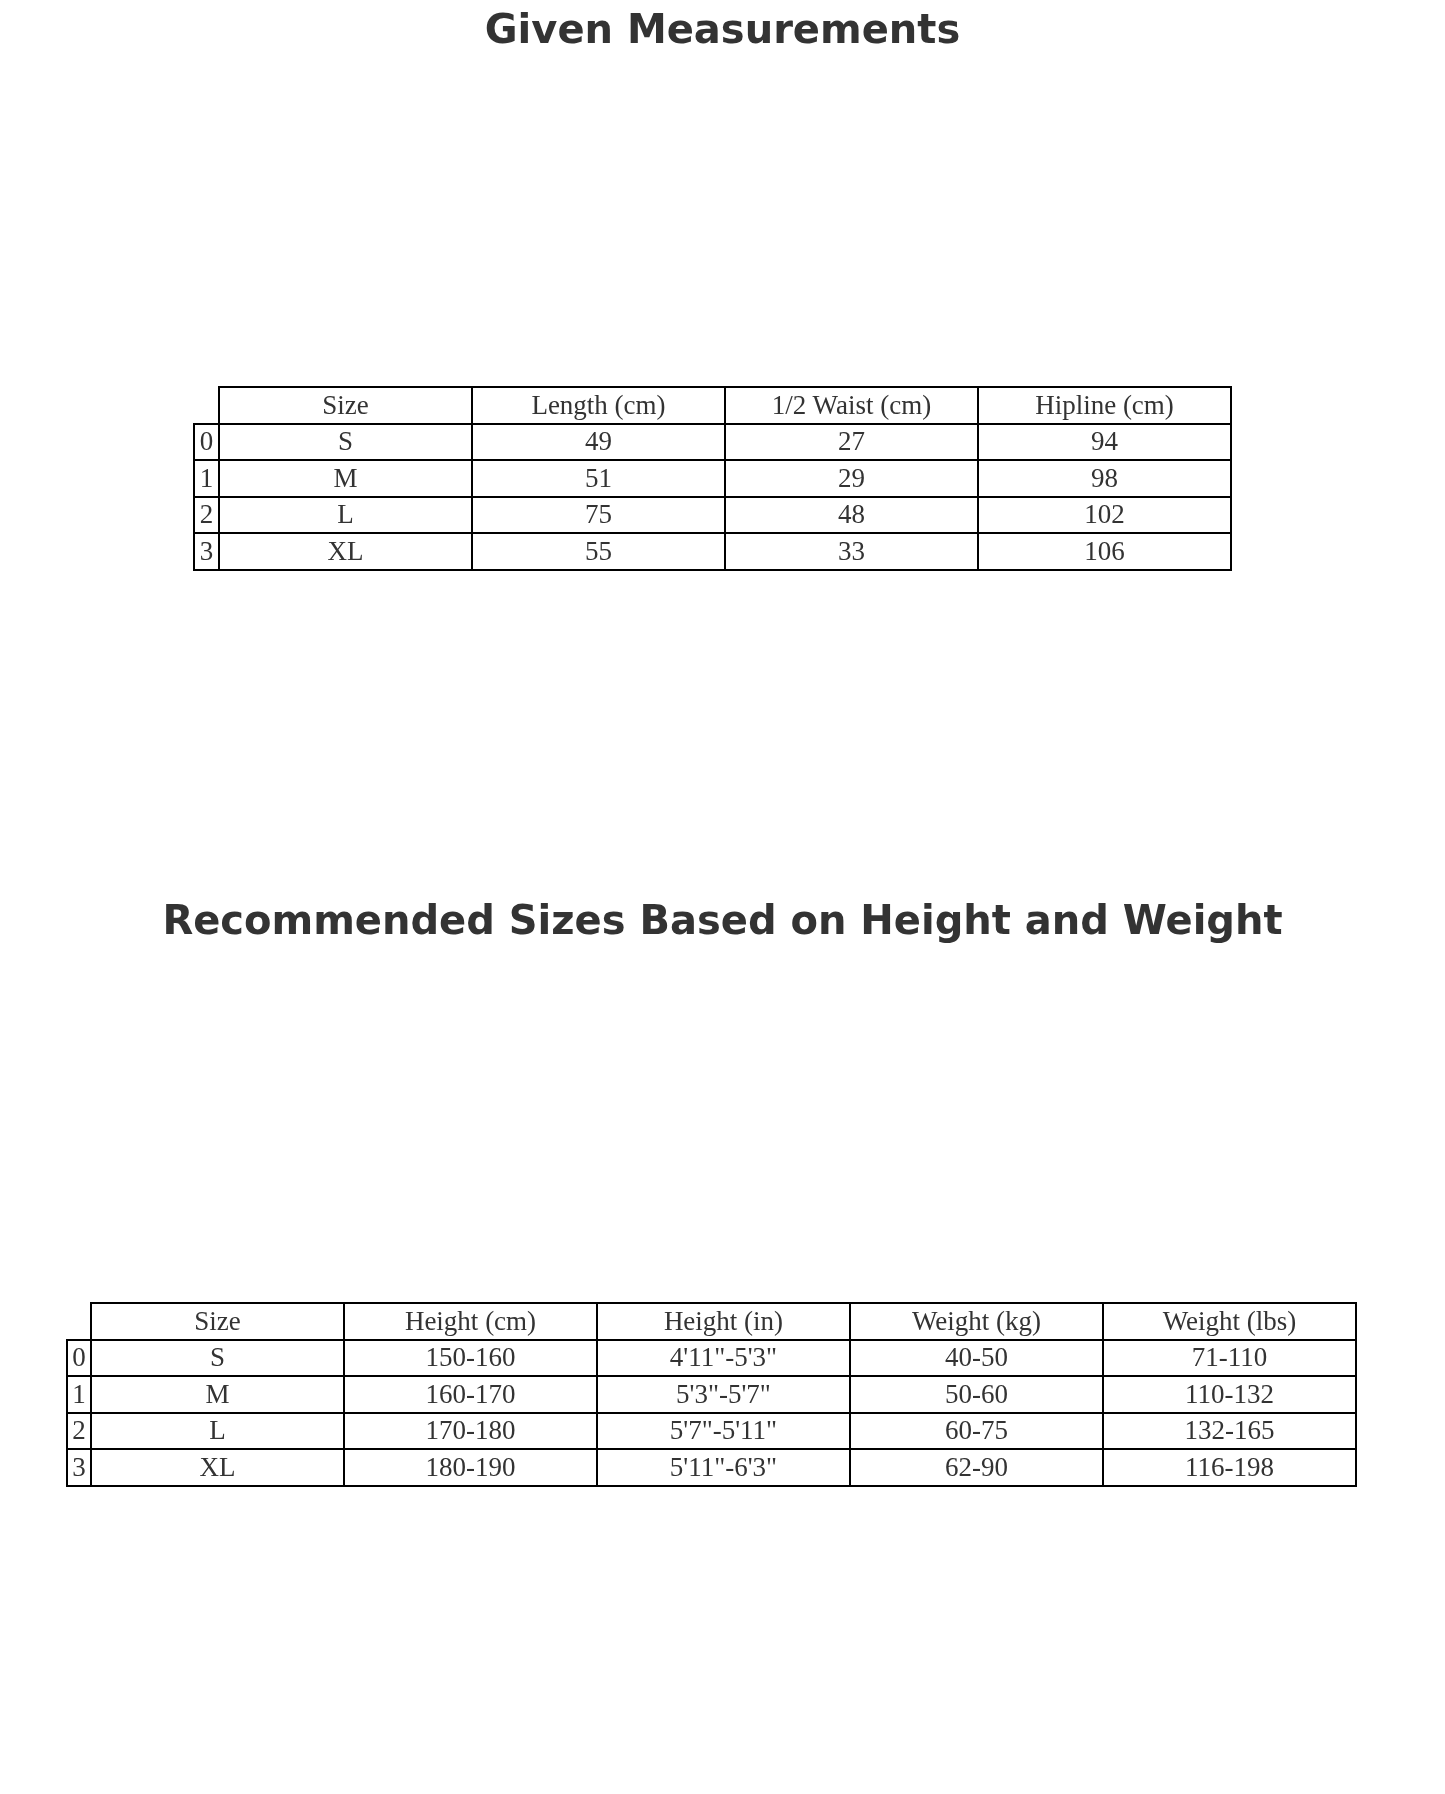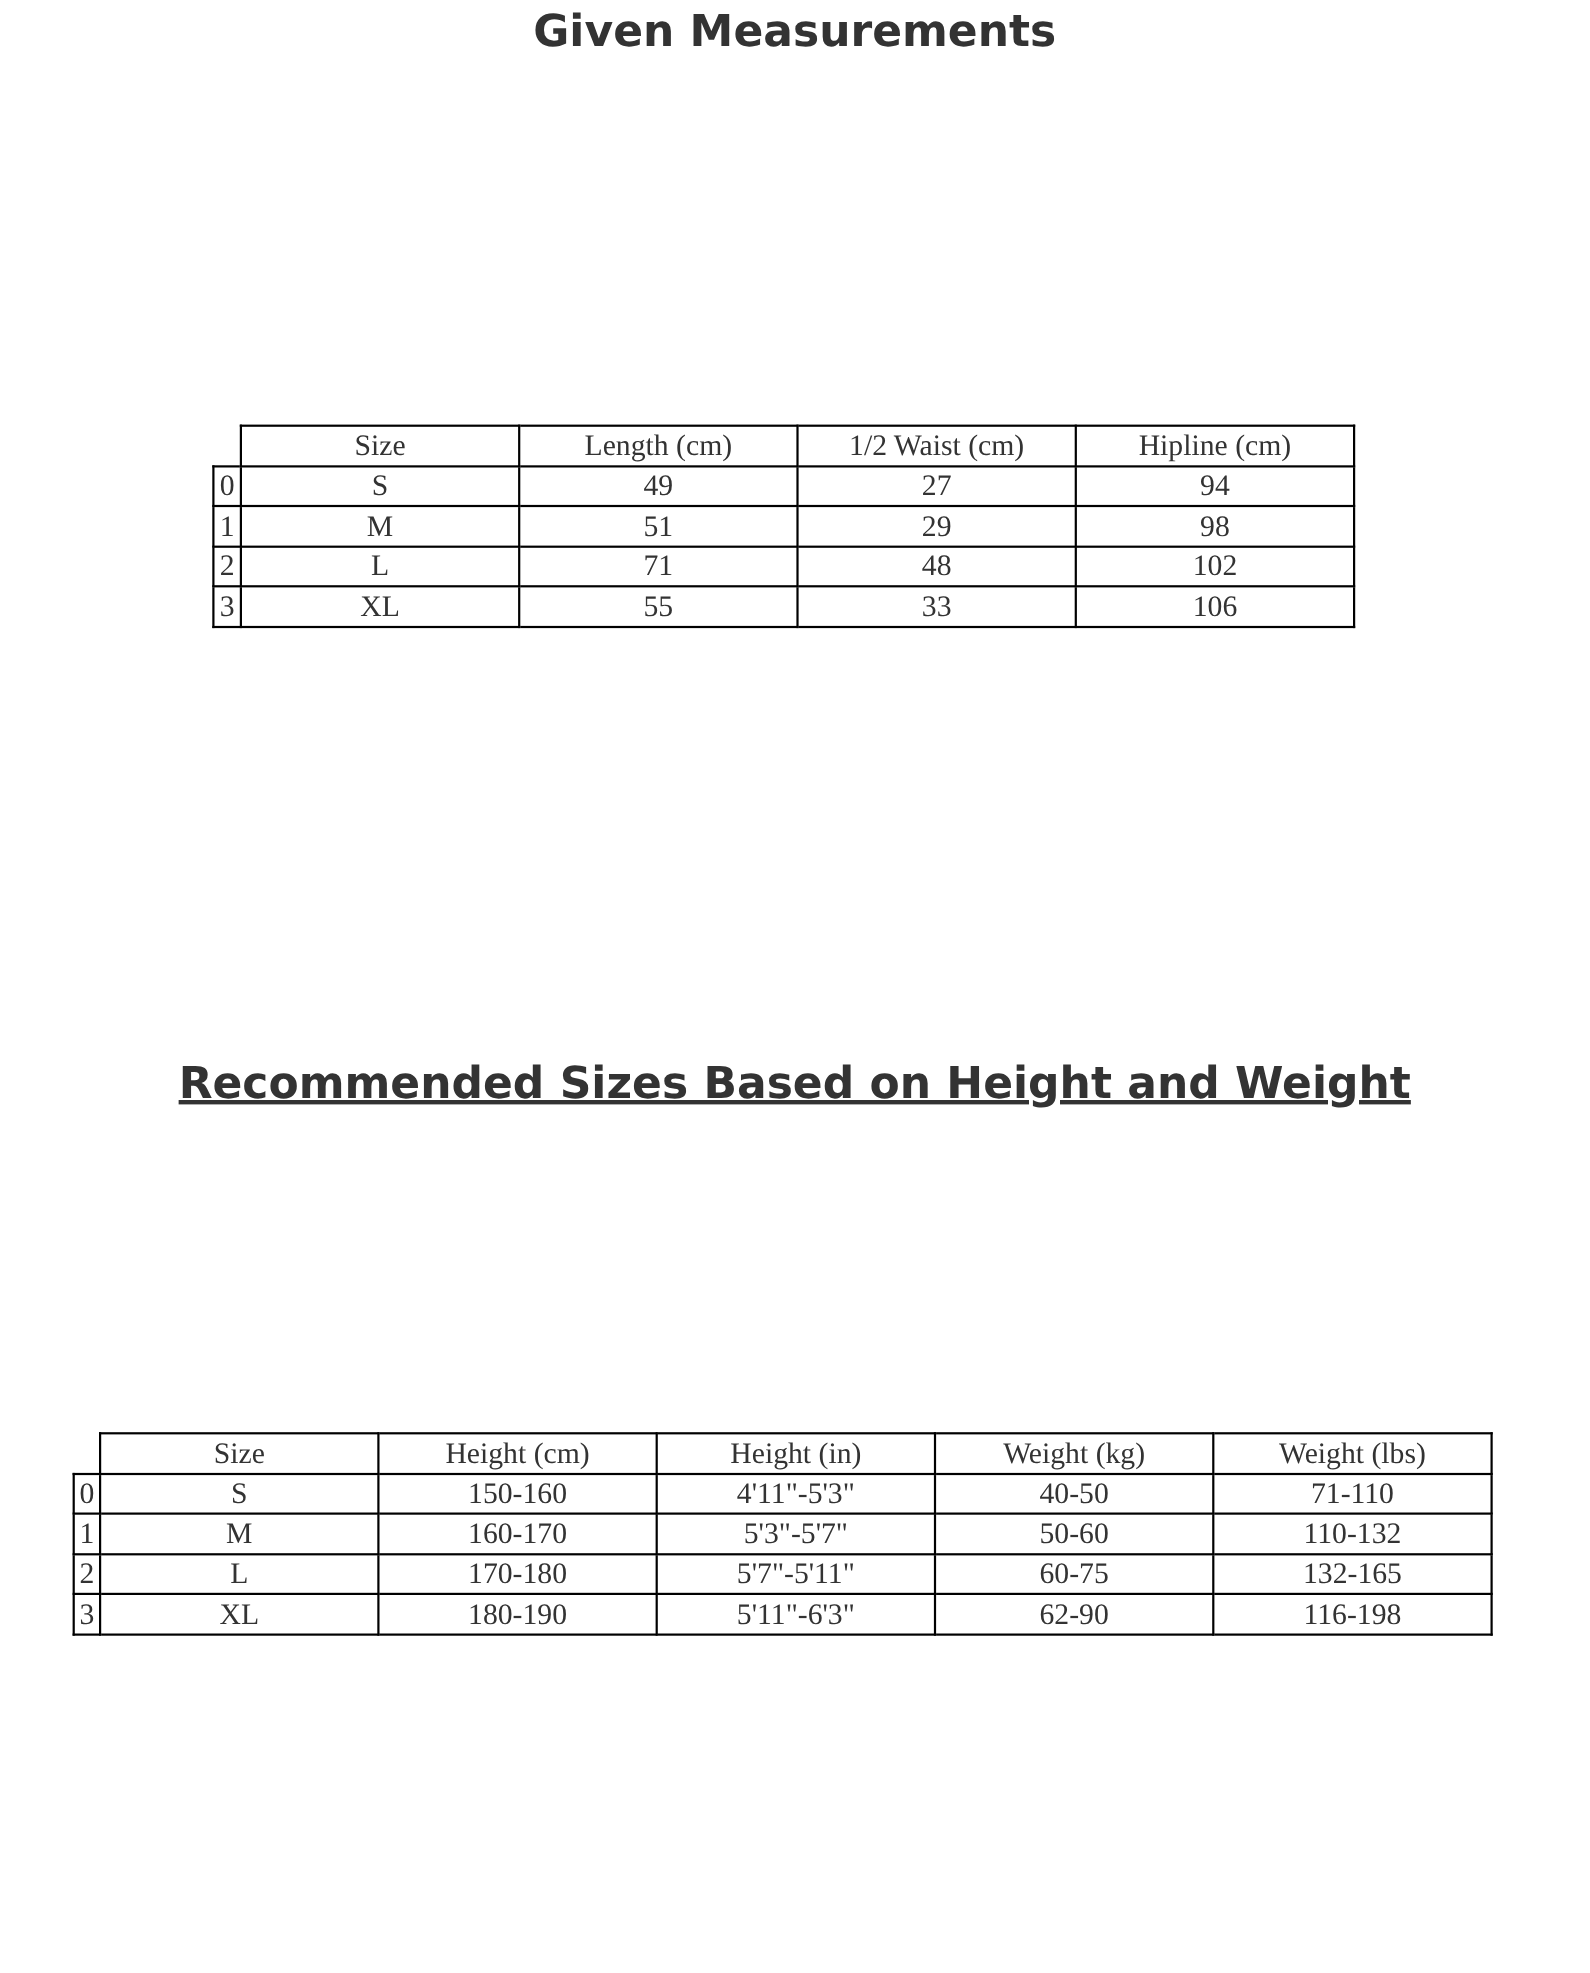--- a/index.html
+++ b/index.html
@@ -17,21 +17,21 @@
     left: 0;
     width: 100%;
     text-align: center;
     font-weight: bold;
     font-size: 40px;
     line-height: 1.2;
     color: #333333;
     white-space: nowrap;
   }
   #title-1 { top: 5px; }
-  #title-2 { top: 961px; text-decoration: underline; }
+  #title-2 { top: 896px; }
   .df-table {
     position: absolute;
     border-collapse: collapse;
     table-layout: fixed;
     font-family: Liberation Serif, serif;
   }
   #table-1 { left: 193px; top: 386px; }
   #table-2 { left: 66px;  top: 1302px; }
   .df-table td, .df-table th {
     border: 2px solid #000000;
@@ -89,21 +89,21 @@
     <tr>
       <td>1</td>
       <td>M</td>
       <td>51</td>
       <td>29</td>
       <td>98</td>
     </tr>
     <tr>
       <td>2</td>
       <td>L</td>
-      <td>71</td>
+      <td>75</td>
       <td>48</td>
       <td>102</td>
     </tr>
     <tr>
       <td>3</td>
       <td>XL</td>
       <td>55</td>
       <td>33</td>
       <td>106</td>
     </tr>

